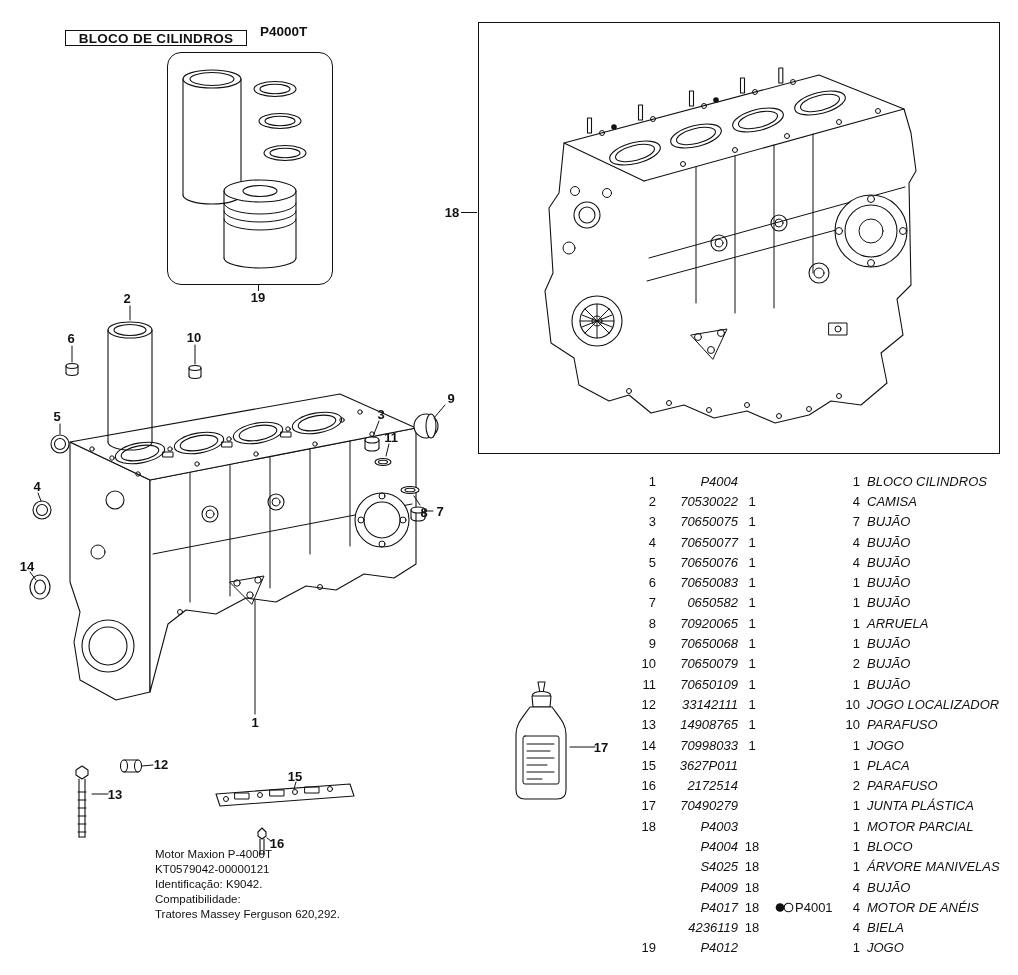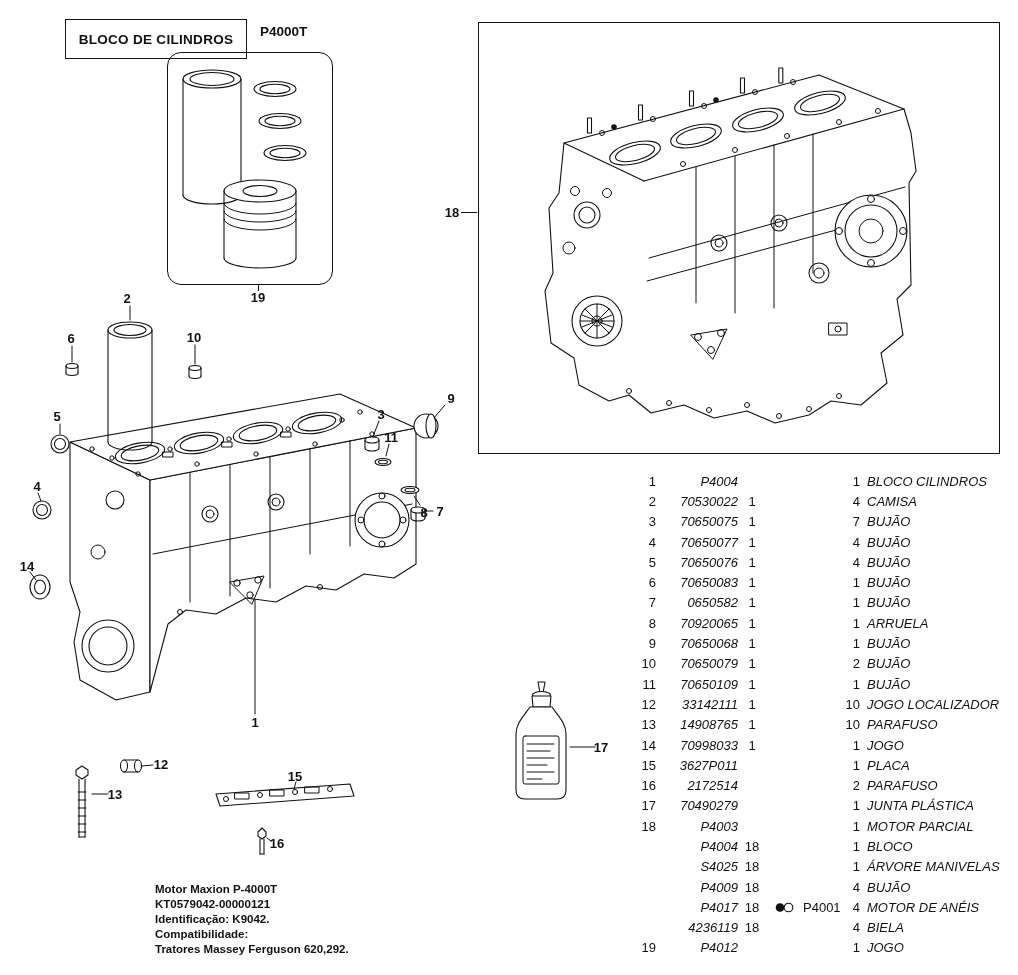--- a/index.html
+++ b/index.html
@@ -1,19 +1,19 @@
 <!DOCTYPE html>
 <html><head>
 <meta charset="utf-8">
 <style>
   html,body{margin:0;padding:0;background:#fff;}
   .page{position:relative;width:1018px;height:975px;background:#fff;color:#111;
         font-family:"Liberation Sans",sans-serif;overflow:hidden;}
 
-  .title-box{position:absolute;left:65px;top:19px;width:182px;height:40px;
+  .title-box{position:absolute;left:65px;top:30px;width:182px;height:16px;
              border:1.6px solid #111;display:flex;align-items:center;justify-content:center;
              font-weight:bold;font-size:13.5px;letter-spacing:.3px;box-sizing:border-box;}
   .code{position:absolute;left:260px;top:24px;font-weight:bold;font-size:13.5px;}
 
   .inset{position:absolute;left:167px;top:52px;width:166px;height:233px;
          border:1.6px solid #111;border-radius:14px;box-sizing:border-box;}
   .frame{position:absolute;left:478px;top:22px;width:522px;height:432px;
          border:1.5px solid #111;box-sizing:border-box;}
 
   svg.diagram{position:absolute;overflow:visible;}
@@ -27,26 +27,26 @@
            font-weight:bold;font-size:13px;white-space:nowrap;}
   .leader-h{position:absolute;height:0;border-top:1.3px solid #111;}
   .leader-v{position:absolute;width:0;border-left:1.3px solid #111;}
 
   .parts-table{position:absolute;left:628px;top:471px;width:384px;font-size:13px;}
   .prow{display:grid;grid-template-columns:28px 82px 28px 66px 28px 1fr;
         height:20.3px;align-items:center;}
   .c-item{text-align:right;}
   .c-part{text-align:right;font-style:italic;}
   .c-ref{text-align:center;}
-  .c-extra{display:flex;align-items:center;gap:8px;padding-left:9px;}
+  .c-extra{display:flex;align-items:center;gap:0;padding-left:9px;}
   .c-qty{text-align:right;}
   .c-desc{padding-left:7px;white-space:nowrap;font-style:italic;}
   .ring-icon{display:inline-flex;align-items:center;}
 
-  .footer{position:absolute;left:155px;top:882px;font-weight:bold;
+  .footer{position:absolute;left:155px;top:847px;font-weight:normal;
           font-size:11.5px;line-height:15px;}
 </style>
 </head>
 <body>
 
 <div class="page">
 
   <div class="title-box">BLOCO DE CILINDROS</div>
   <div class="code">P4000T</div>
 

